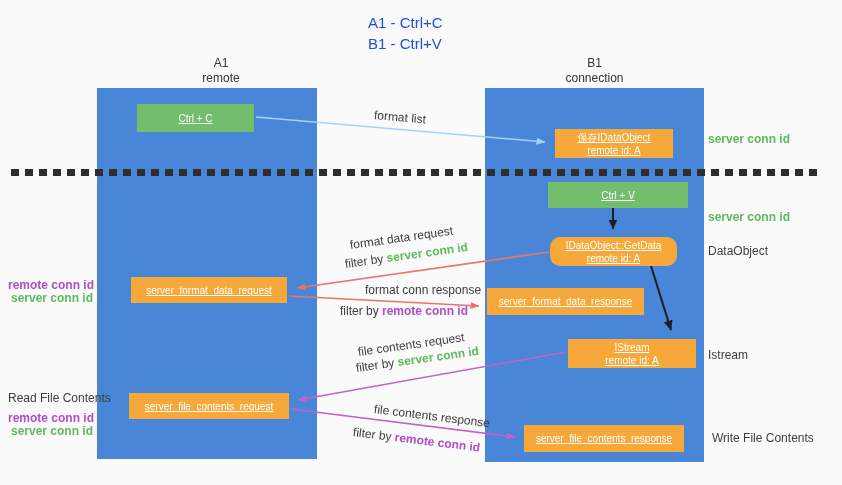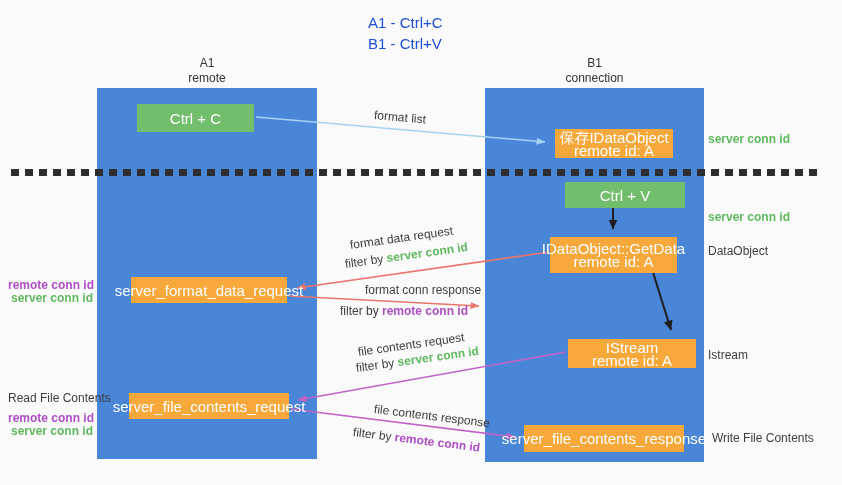--- a/index.html
+++ b/index.html
@@ -9,34 +9,34 @@
     --text-dark:#3d3d3d; --background:#FAFAFA;
   }
   *{margin:0;padding:0;box-sizing:border-box;}
   html,body{background:var(--background);}
   body{font-family:"Liberation Sans","DejaVu Sans",sans-serif;}
   .canvas{position:relative;width:842px;height:485px;background:var(--background);overflow:hidden;}
 
   .title{position:absolute;left:368px;top:12px;font-size:15px;line-height:21px;color:#1d4ed8;}
 
   .col-header{position:absolute;top:56px;text-align:center;font-size:12px;line-height:15px;color:#333;}
-  .col-header.a{left:97px;width:220px;}
+  .col-header.a{left:111px;width:220px;}
   .col-header.b{left:485px;width:219px;}
 
   .column{position:absolute;top:88px;background:var(--column-blue);z-index:1;}
   .column.a{left:97px;width:220px;height:371px;}
   .column.b{left:485px;width:219px;height:374px;}
 
   .divider{position:absolute;left:11px;top:169px;width:812px;height:7px;z-index:4;
     background:repeating-linear-gradient(to right,#2e2e2e 0 8px,transparent 8px 14px);}
 
   svg.arrows{position:absolute;left:0;top:0;z-index:2;pointer-events:none;}
 
   .node{position:absolute;z-index:3;display:flex;flex-direction:column;align-items:center;
-    justify-content:center;color:#fff;font-size:15px;line-height:13px;text-align:center;}
+    justify-content:center;color:#fff;font-size:10px;line-height:13px;text-align:center;text-decoration:underline;}
   .node.green{background:var(--node-green);}
   .node.orange{background:var(--node-orange);}
 
   .lbl{position:absolute;z-index:4;font-size:12px;line-height:13px;color:var(--text-dark);white-space:nowrap;}
   .lbl.rot{transform-origin:0 50%;}
   .lbl .green{color:var(--text-green);font-weight:bold;}
   .lbl .purple{color:var(--text-purple);font-weight:bold;}
   .lbl.green{color:var(--text-green);font-weight:bold;}
   .lbl.purple{color:var(--text-purple);font-weight:bold;}
   .lbl.right-align{text-align:right;width:85px;}
@@ -91,33 +91,36 @@
 
   <div class="node green" style="left:137px;top:104px;width:117px;height:28px;">
     <div>Ctrl + C</div>
   </div>
 
   <div class="node orange" style="left:555px;top:129px;width:118px;height:29px;">
     <div>保存IDataObject</div>
     <div>remote id: A</div>
   </div>
 
-  <div class="node green" style="left:565px;top:182px;width:120px;height:26px;text-align:right;">
+  <div class="node green" style="left:548px;top:182px;width:140px;height:26px;text-align:right;">
     <div>Ctrl + V</div>
   </div>
 
-  <div class="node orange" style="left:550px;top:237px;width:127px;height:36px;">
+  <div class="node orange" style="left:550px;top:237px;width:127px;height:29px;border-radius:10px;">
     <div>IDataObject::GetData</div>
     <div>remote id: A</div>
   </div>
 
   <div class="node orange" style="left:131px;top:277px;width:156px;height:26px;">
     <div>server_format_data_request</div>
   </div>
 
+  <div class="node orange" style="left:487px;top:288px;width:157px;height:27px;">
+    <div>server_format_data_response</div>
+  </div>
 
   <div class="node orange" style="left:568px;top:339px;width:128px;height:29px;">
     <div>IStream</div>
     <div>remote id: A</div>
   </div>
 
   <div class="node orange" style="left:129px;top:393px;width:160px;height:26px;">
     <div>server_file_contents_request</div>
   </div>
 

